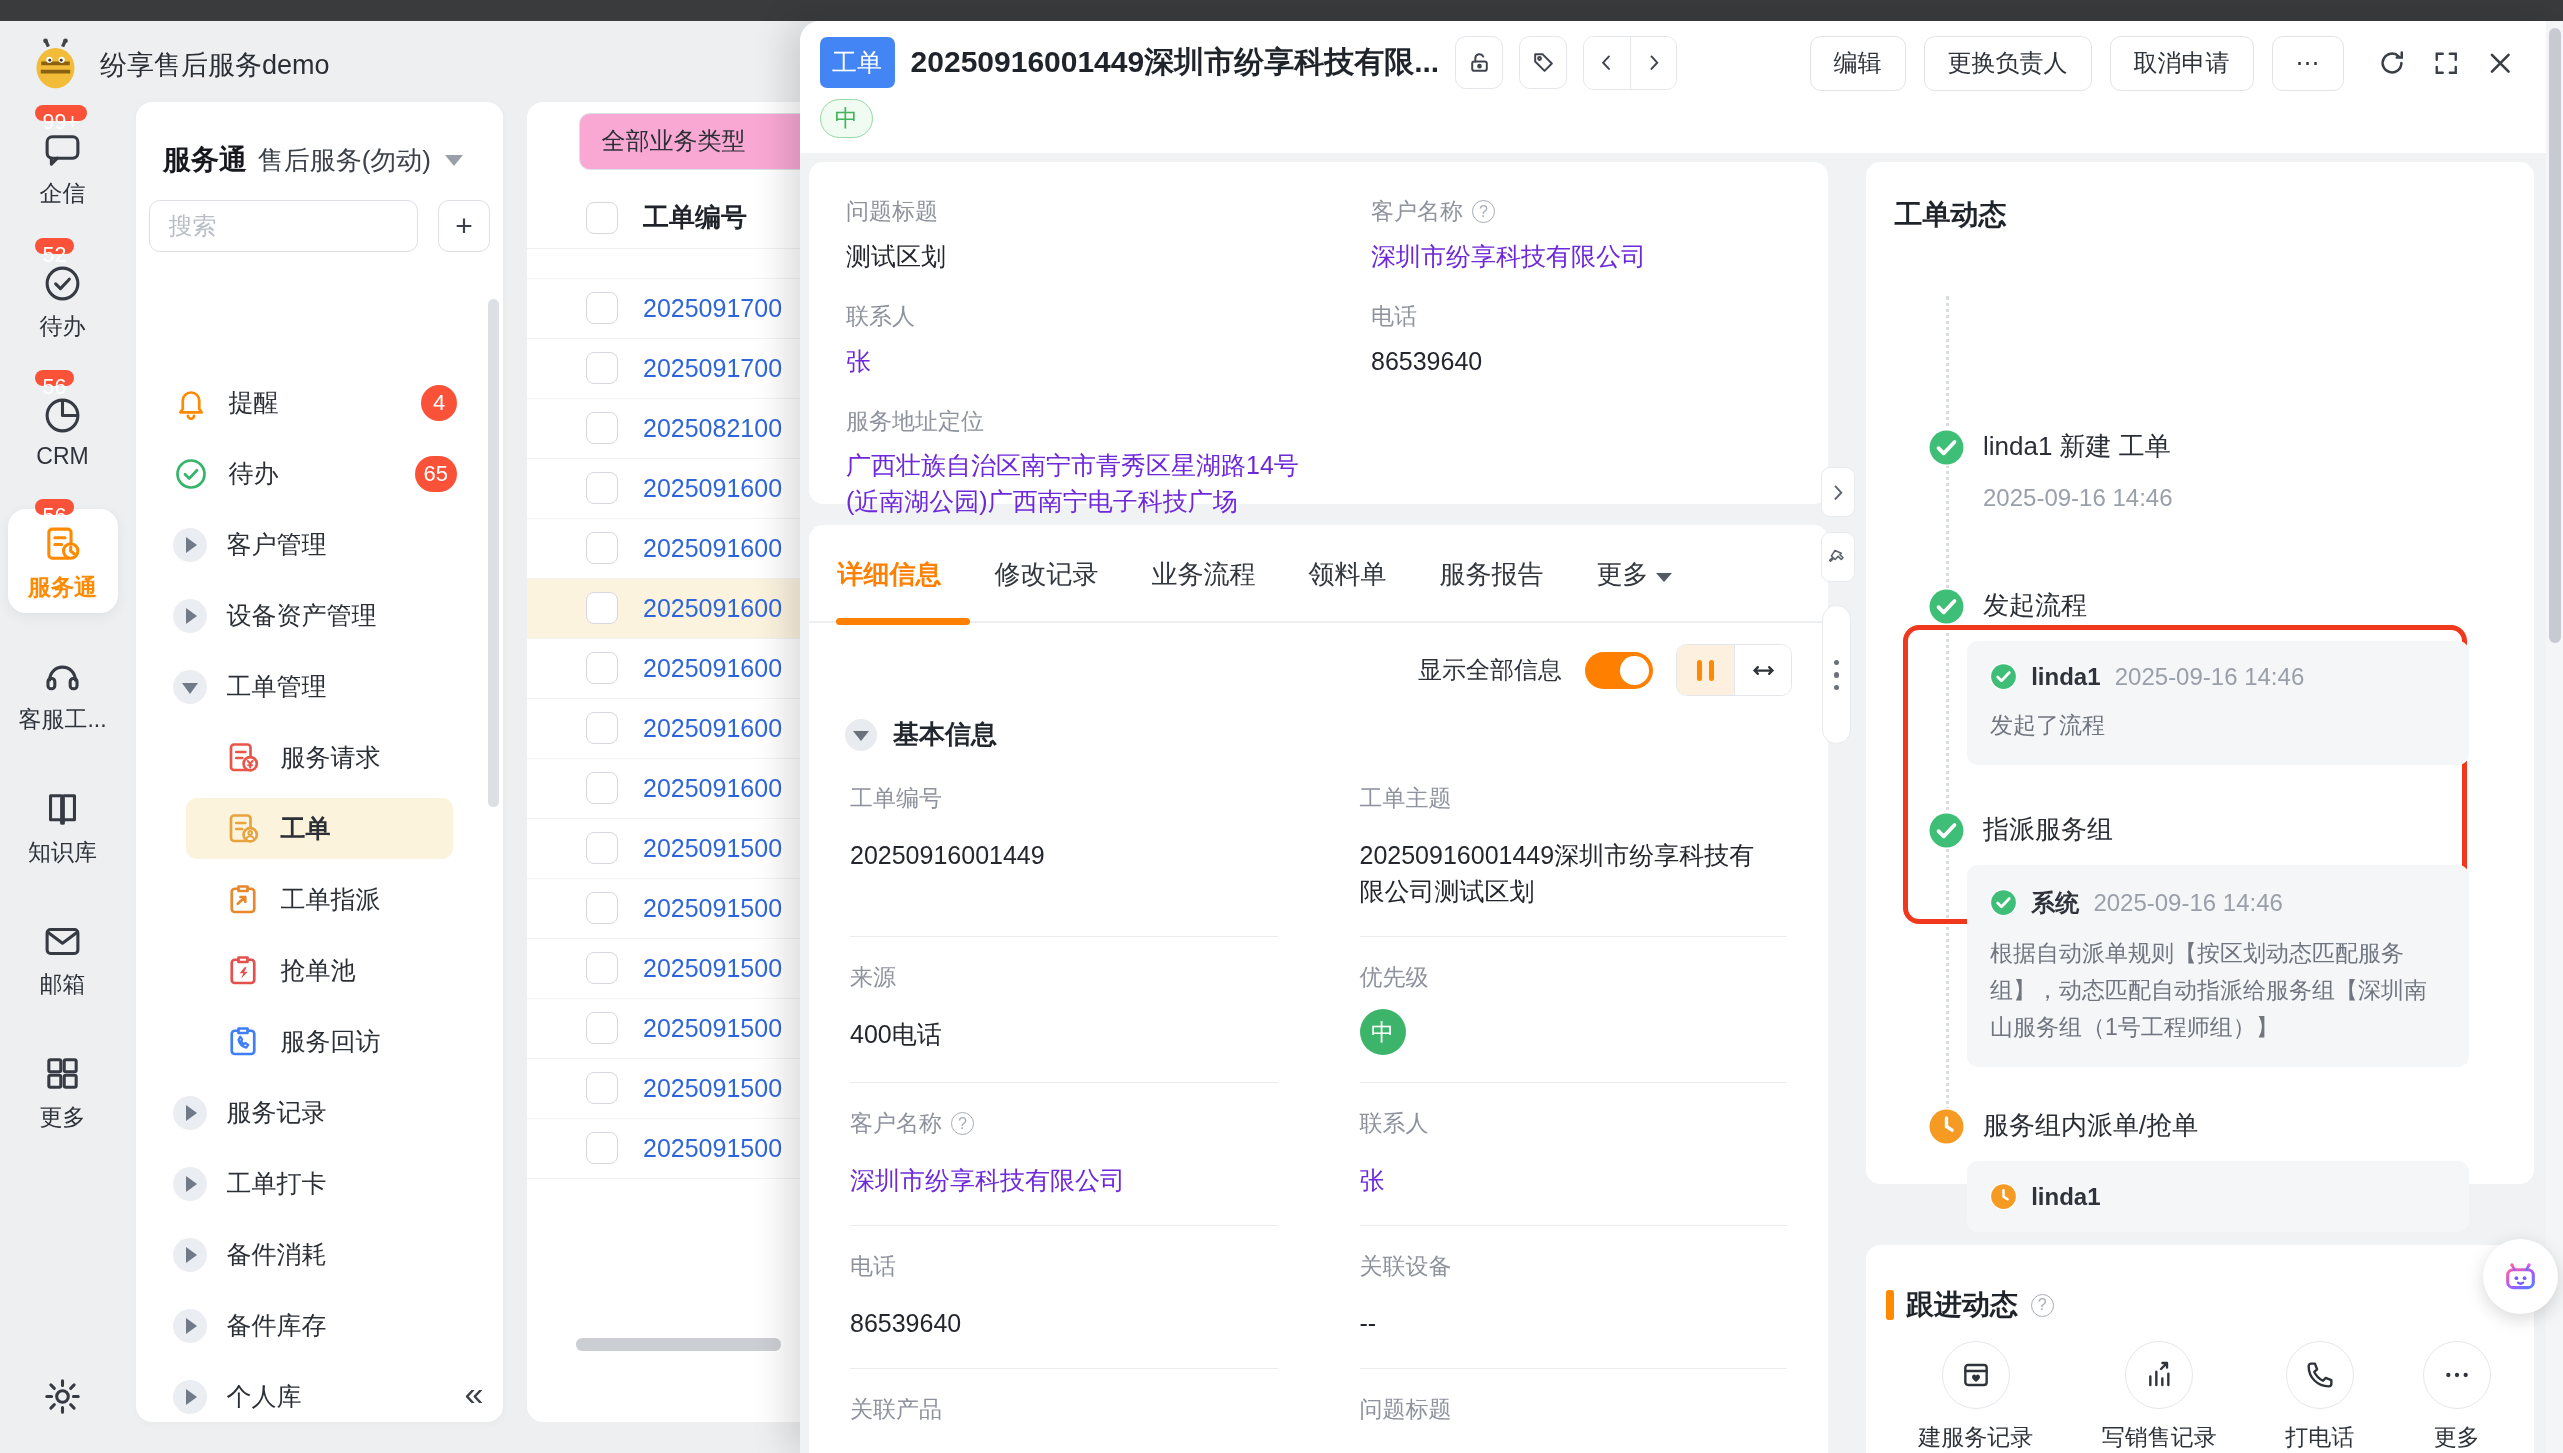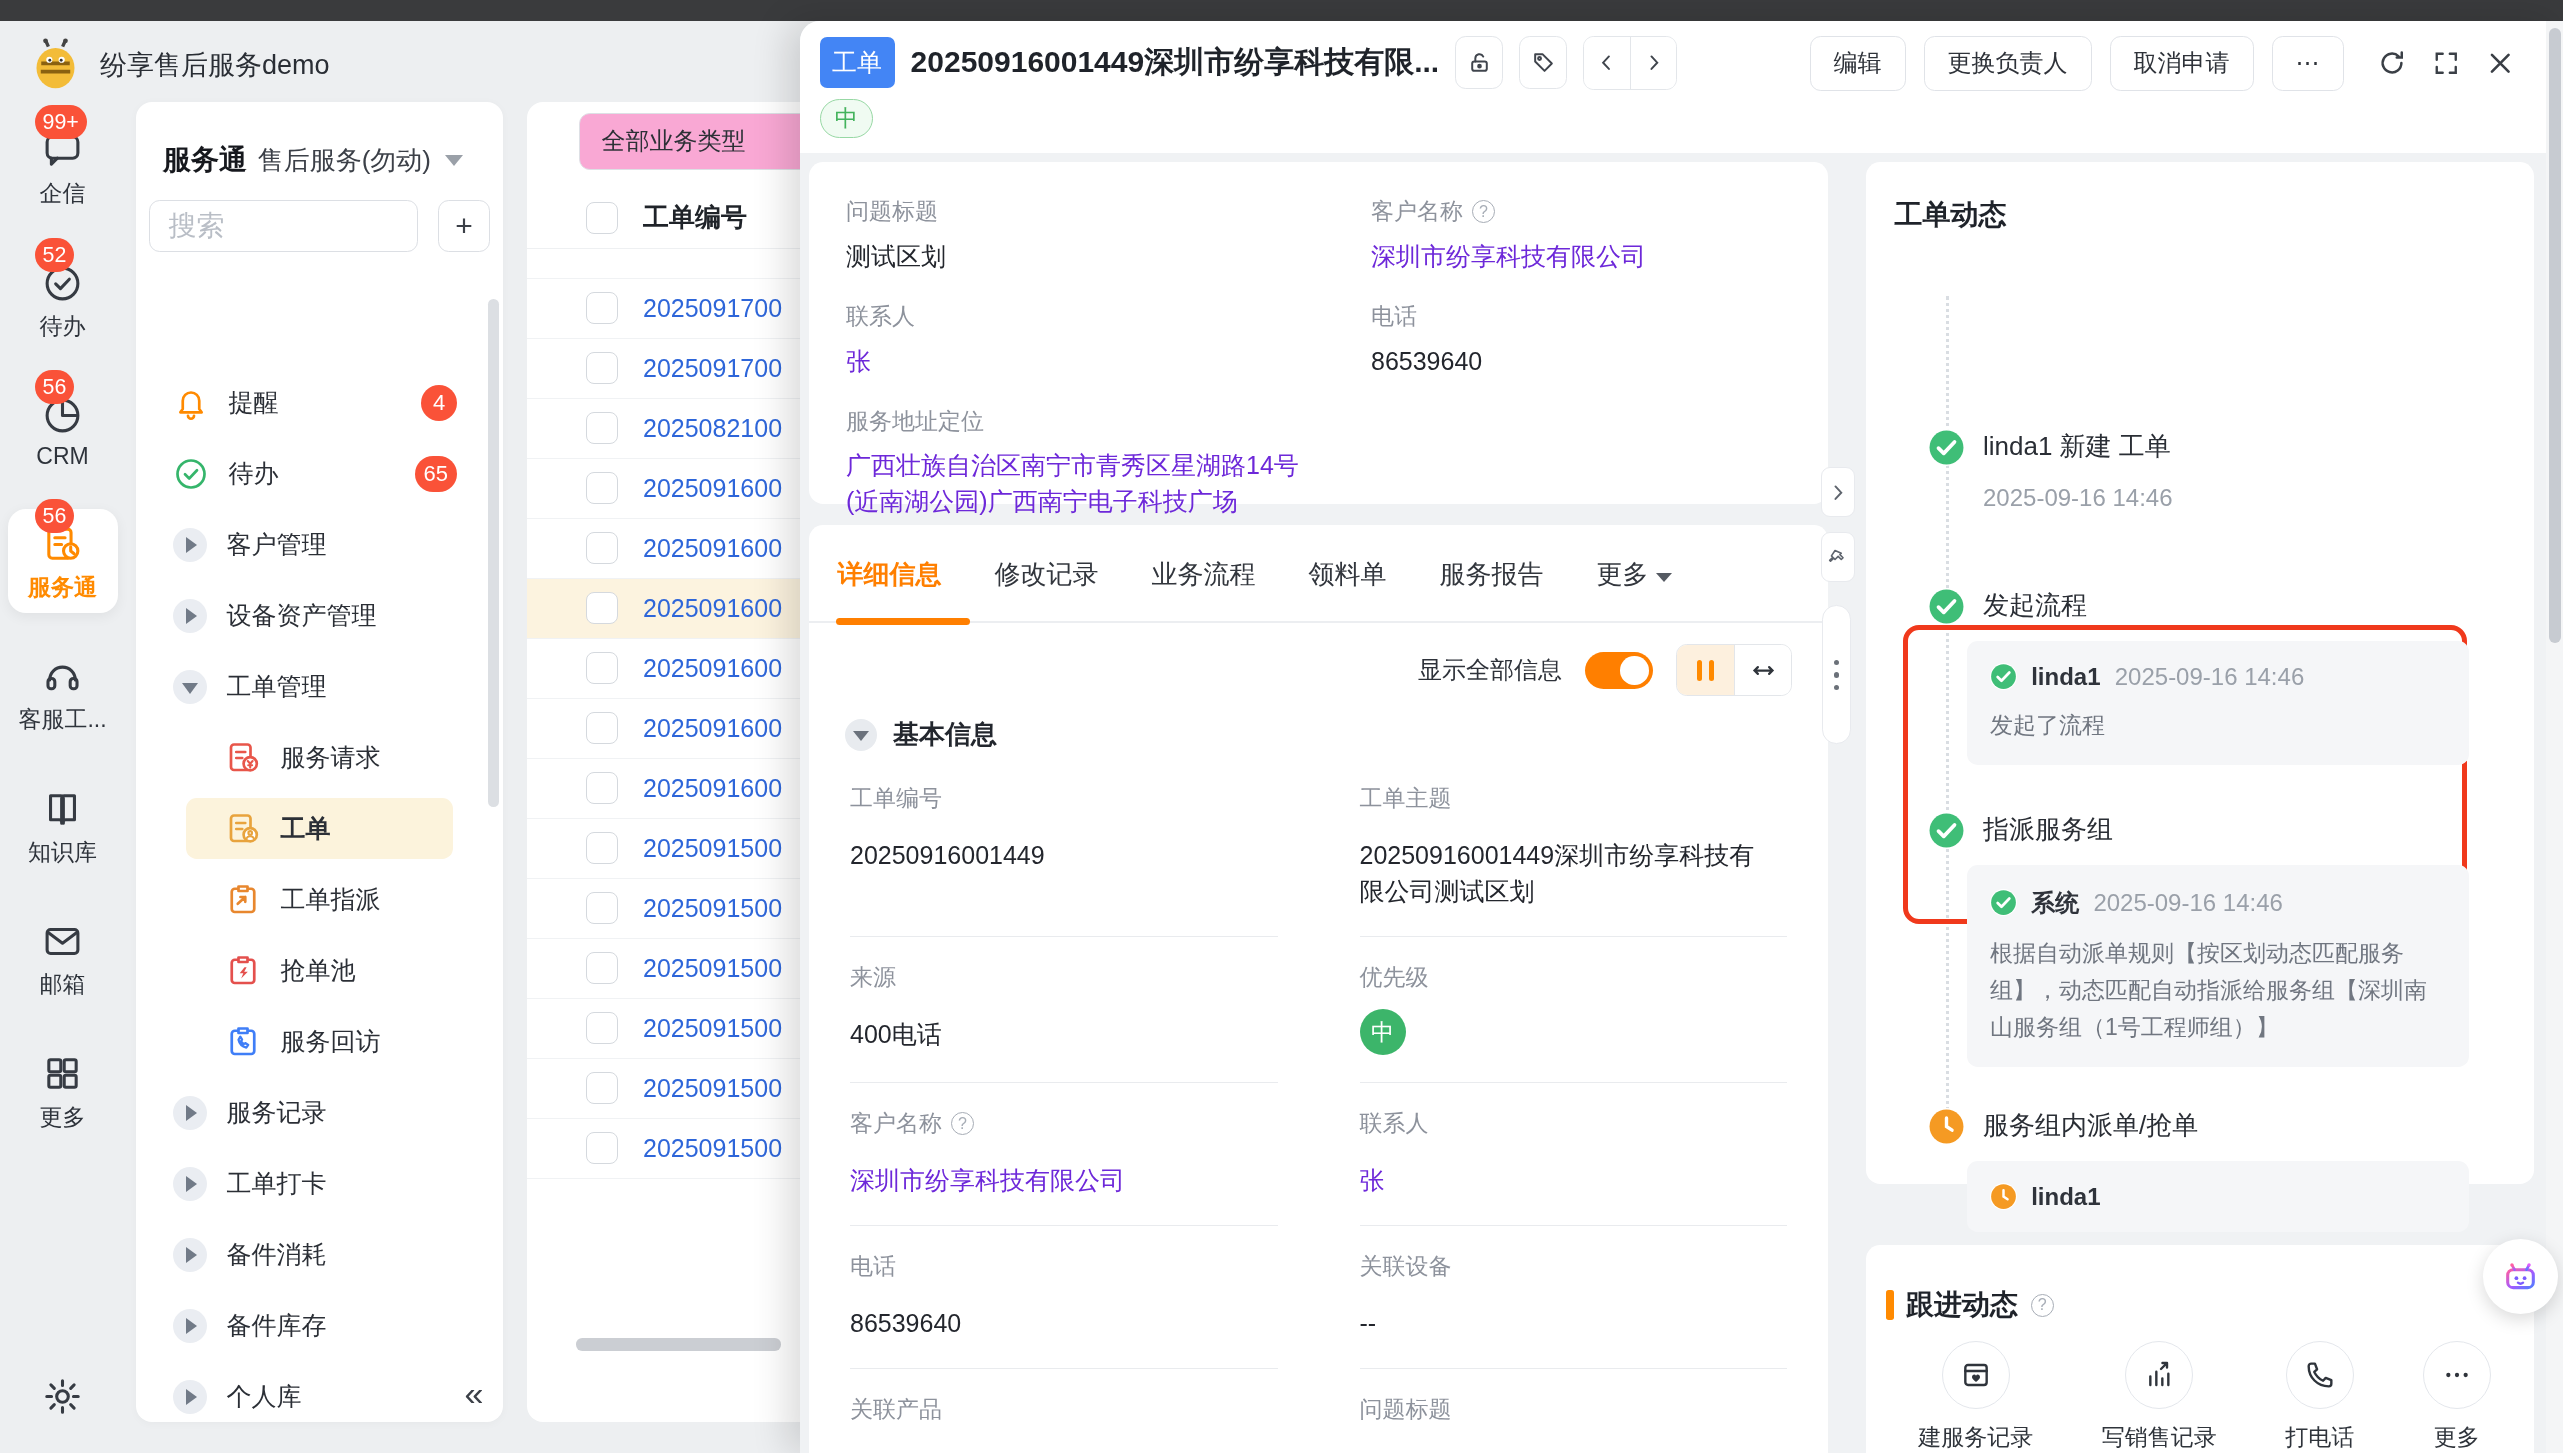--- a/index.html
+++ b/index.html
@@ -22,37 +22,37 @@
 
   
   #rail { position:absolute; left:0; top:116px; width:125px; display:flex; flex-direction:column; align-items:center; }
   .rail-item { position:relative; width:110px; display:flex; flex-direction:column; align-items:center;
                padding:14.2px 0 10.7px; margin-bottom:28.5px; border-radius:18px; cursor:pointer; }
   .rail-item .ric { position:relative; width:41px; height:41px; color:#363b43; }
   .rail-item .rlabel { margin-top:7.1px; font-size:23px; color:#2e333b; white-space:nowrap; }
   .rail-item.active { background:#ffffff; box-shadow:0 3.6px 12.5px rgba(0,0,0,.06); }
   .rail-item.active .ric { color:#ff8a00; }
   .rail-item.active .rlabel { color:#ff8a00; font-weight:bold; }
-  .rail-badge { position:absolute; left:27px; top:-10.7px; min-width:34px; height:34px; padding:0 8px;
+  .rail-badge { position:absolute; left:27px; top:-10.7px; min-width:34px; height:16px; padding:0 8px;
                 background:#fa5238; color:#fff; font-size:21.4px; line-height:34px; text-align:left;
                 border-radius:18px; white-space:nowrap; }
   #rail-gear { position:absolute; left:42px; top:1376px; width:41px; height:41px; color:#363b43; cursor:pointer; }
 
   
   .card { background:#fff; border-radius:16px; }
 
   
   #nav-card { position:absolute; left:136px; top:102px; width:367px; height:1320px; box-shadow:0 1.8px 9px rgba(0,0,0,.03); }
   #nav-head { display:flex; align-items:baseline; gap:10.7px; padding:39px 0 0 27px; cursor:pointer; }
   #nav-app-name { font-size:28px; font-weight:bold; color:#16181d; }
   #nav-app-desc { font-size:26px; color:#3c4048; }
   .caret-down { width:0; height:0; border-left:9.8px solid transparent; border-right:9.8px solid transparent;
                 border-top:11.6px solid #9aa0a8; margin-left:3.6px; align-self:center; }
   #nav-search-row { position:absolute; left:13.4px; top:98px; display:flex; gap:19.6px; }
-  #nav-search { width:269px; height:52px; border:1.8px solid #dcdfe4; border-radius:10.7px; font-size:28px;
+  #nav-search { width:269px; height:52px; border:1.8px solid #dcdfe4; border-radius:10.7px; font-size:24px;
                 padding:0 18px; color:#2c3036; outline:none; font-family:inherit; }
   #nav-search::placeholder { color:#b9bec6; }
   #nav-add { width:52px; height:52px; border:1.8px solid #dcdfe4; border-radius:10.7px; background:#fff;
              font-size:30px; color:#3c4048; cursor:pointer; display:flex; align-items:center; justify-content:center; }
   #nav-list { position:absolute; left:0; top:265px; width:100%; }
   .nav-item { position:relative; height:71px; display:flex; align-items:center; padding-left:37px; cursor:pointer; }
   .nav-item.sub { padding-left:89px; }
   .nav-item .arrow-c { width:34px; height:34px; border-radius:50%; background:#eaedf2; display:flex;
                        align-items:center; justify-content:center; margin-right:19.6px; flex:0 0 auto; }
   .nav-item .tri-r { width:0; height:0; border-top:8px solid transparent; border-bottom:8px solid transparent; border-left:11.6px solid #717a87; margin-left:3.6px;}

